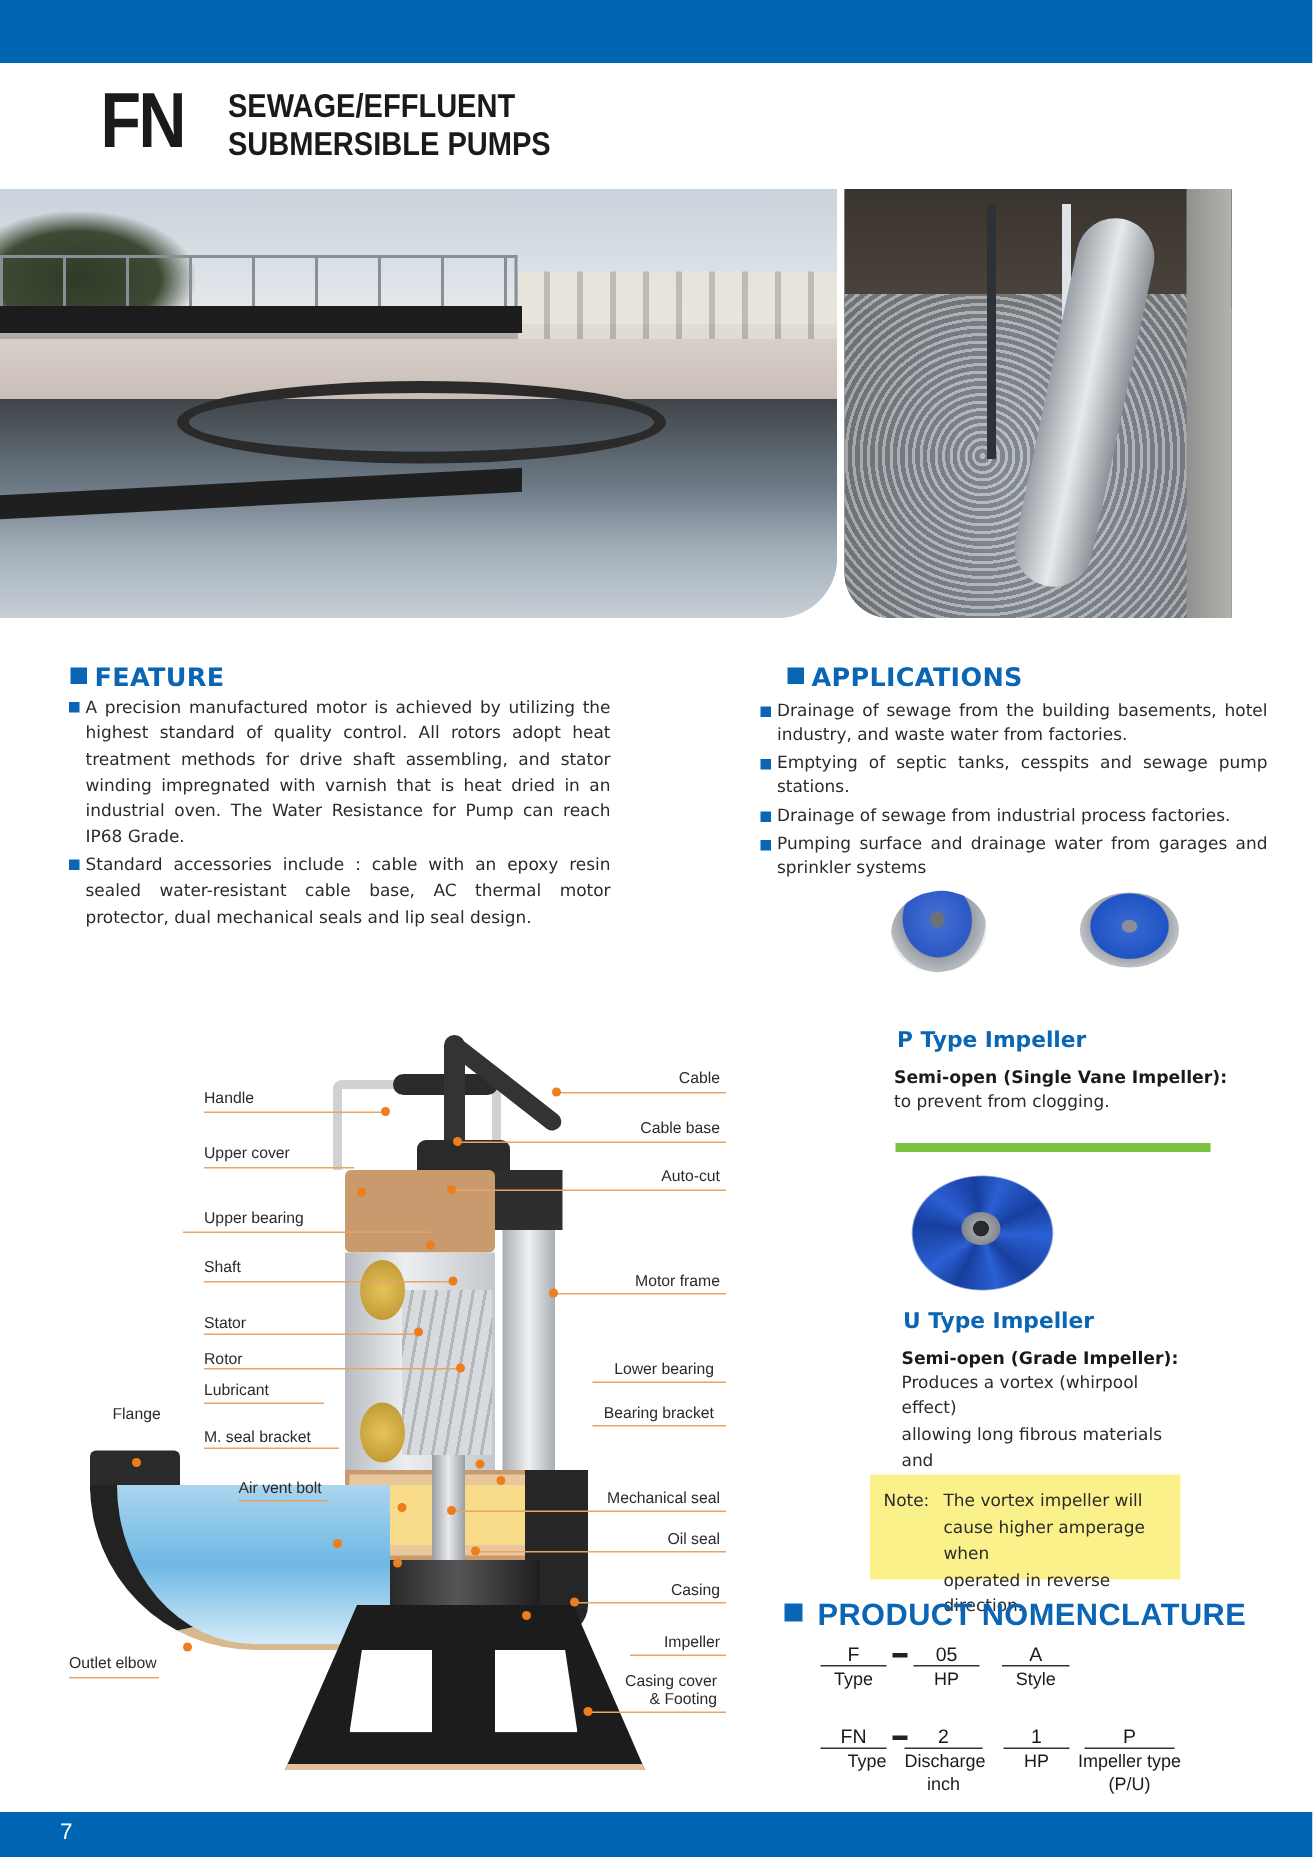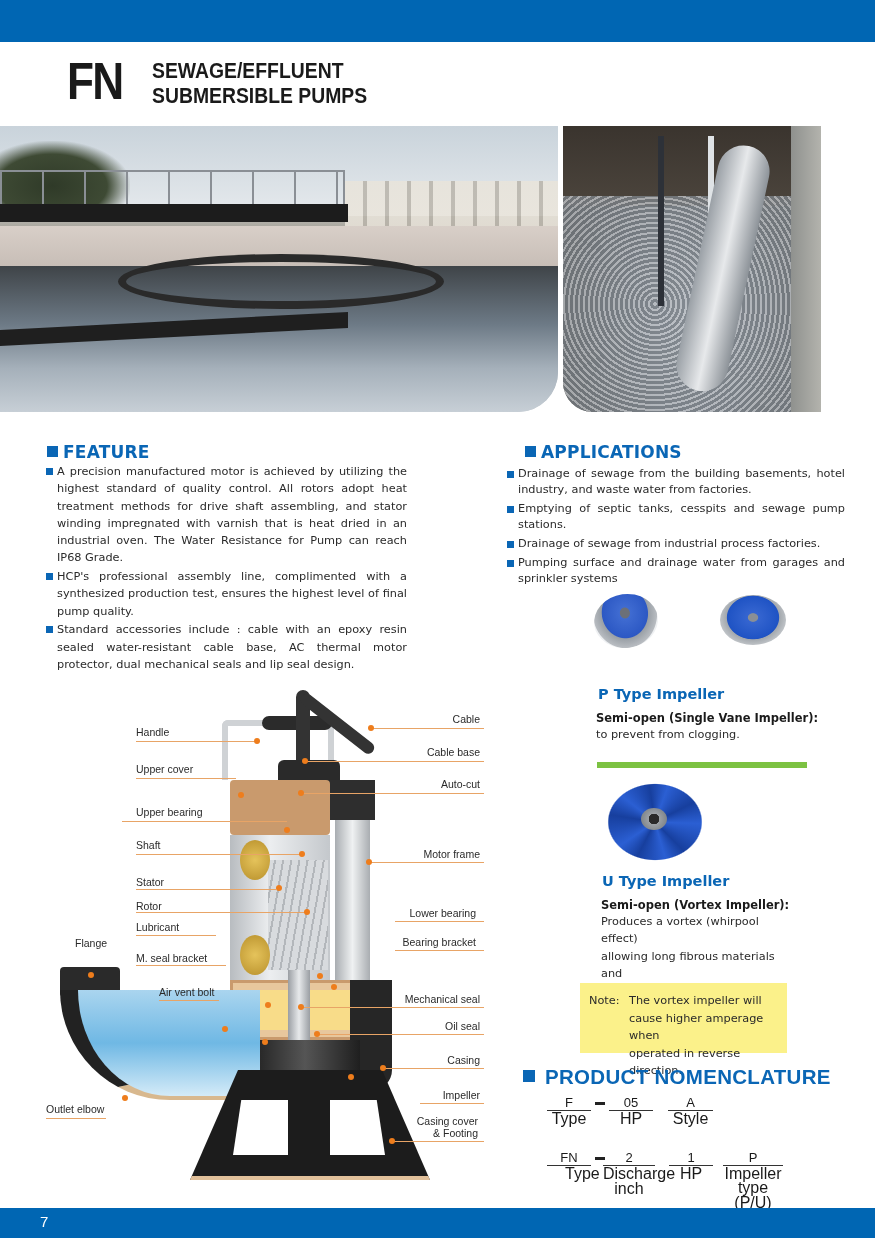--- a/index.html
+++ b/index.html
@@ -64,21 +64,21 @@
   .note-box { position:absolute; left: 580px; top: 983px; width: 207px; height: 70px; background: #fbf18a; font-size: 11.3px; line-height: 17.5px; color:#2a2a2a; padding: 9px 0 0 9px; }
   .note-box .row { display:flex; }
   .note-box .lbl { width: 36px; }
   .note-box .indent { padding-left: 40px; }
 
   
   .nom-head { position:absolute; left: 523px; top: 1065px; font-family: "Liberation Sans", sans-serif; font-weight: bold; color: #0a66b5; font-size: 20.5px; letter-spacing: 0.3px; }
   .nom-head .sq { display:inline-block; width:12px; height:12px; background:#0a66b5; margin-right:10px; vertical-align: 2px; }
   .nom-cell { position:absolute; text-align:center; font-family: "Liberation Sans", sans-serif; }
   .nom-cell .val { font-size: 13px; color:#1a1a1a; display:block; height: 16px; line-height: 16px; border-bottom: 1px solid #333; }
-  .nom-cell .cap { font-size: 16px; color:#1a1a1a; display:block; line-height: 14px; margin-top: 1px; }
+  .nom-cell .cap { font-size: 12px; color:#1a1a1a; display:block; line-height: 14px; margin-top: 1px; }
   .nom-dash { position:absolute; width: 10px; height: 3px; background:#222; }
 
   
   .diagram { position:absolute; left: 40px; top: 690px; width: 450px; height: 500px; }
   .diag-lbl { position:absolute; font-family: "Liberation Sans", sans-serif; font-size: 10.5px; color: #2a2a2a; white-space: nowrap; }
   .diag-line { position:absolute; height: 1px; background: #e8a466; }
   .dot { position:absolute; width: 6px; height: 6px; border-radius: 50%; background: #ee7d1c; }
   .pump-part { position:absolute; }
 </style>
 </head>
@@ -115,24 +115,20 @@
 <div class="sec-head" style="left:47px; top:442px;">
   <span class="sq"></span><span>FEATURE</span>
 </div>
 <ul class="bullets feature-list" style="left:46px; top:463px; width:361px;">
   <li>
       <span class="bsq"></span>
       <span class="btx">A precision manufactured motor is achieved by utilizing the highest standard of quality control.  All rotors adopt heat treatment methods for drive shaft assembling, and stator winding impregnated with varnish that is heat dried in an industrial oven. The Water Resistance for Pump can reach IP68 Grade.</span>
     </li>
   <li>
       <span class="bsq"></span>
-      <span class="btx">HCP's professional assembly line, complimented with a synthesized production test, ensures the highest level of final pump quality.</span>
-    </li>
-  <li>
-      <span class="bsq"></span>
       <span class="btx">Standard accessories include : cable with an epoxy resin sealed water-resistant cable base, AC thermal motor protector, dual mechanical seals and lip seal design.</span>
     </li>
 </ul>
 
 <div class="sec-head" style="left:509px; top:442px;margin-left:16px;">
   <span class="sq"></span><span>APPLICATIONS</span>
 </div>
 <ul class="bullets" style="left:507px; top:466px; width:338px; line-height:16px;">
   <li style="margin-bottom:3px;">
       <span class="bsq"></span>
@@ -157,21 +153,21 @@
 <div class="imp-title" style="left:598px; top:686px;">P Type Impeller</div>
 <div class="imp-sub" style="left:596px; top:711px;">Semi-open (Single Vane Impeller):</div>
 <div class="imp-desc" style="left:596px; top:726px; width:206px; text-align:left; text-align-last:left;">
   <span>to prevent from clogging.</span>
 </div>
 <div class="green-bar"></div>
 
 <div class="imp imp-u"></div>
 <div class="imp-u-hub"></div>
 <div class="imp-title" style="left:602px; top:873px;">U Type Impeller</div>
-<div class="imp-sub" style="left:601px; top:898px;">Semi-open (Vortex Impeller):</div>
+<div class="imp-sub" style="left:601px; top:898px;">Semi-open (Grade Impeller):</div>
 <div class="imp-desc" style="left:601px; top:913px; width:189px; text-align:left; text-align-last:left;">
   <span>Produces a vortex (whirpool effect)</span>
   <span>allowing long fibrous materials and</span>
   <span>other solid waste to pass through,</span>
   <span>without contact with the impeller.</span>
 </div>
 
 <div class="note-box">
   <div class="row">
       <span class="lbl">Note:</span>

